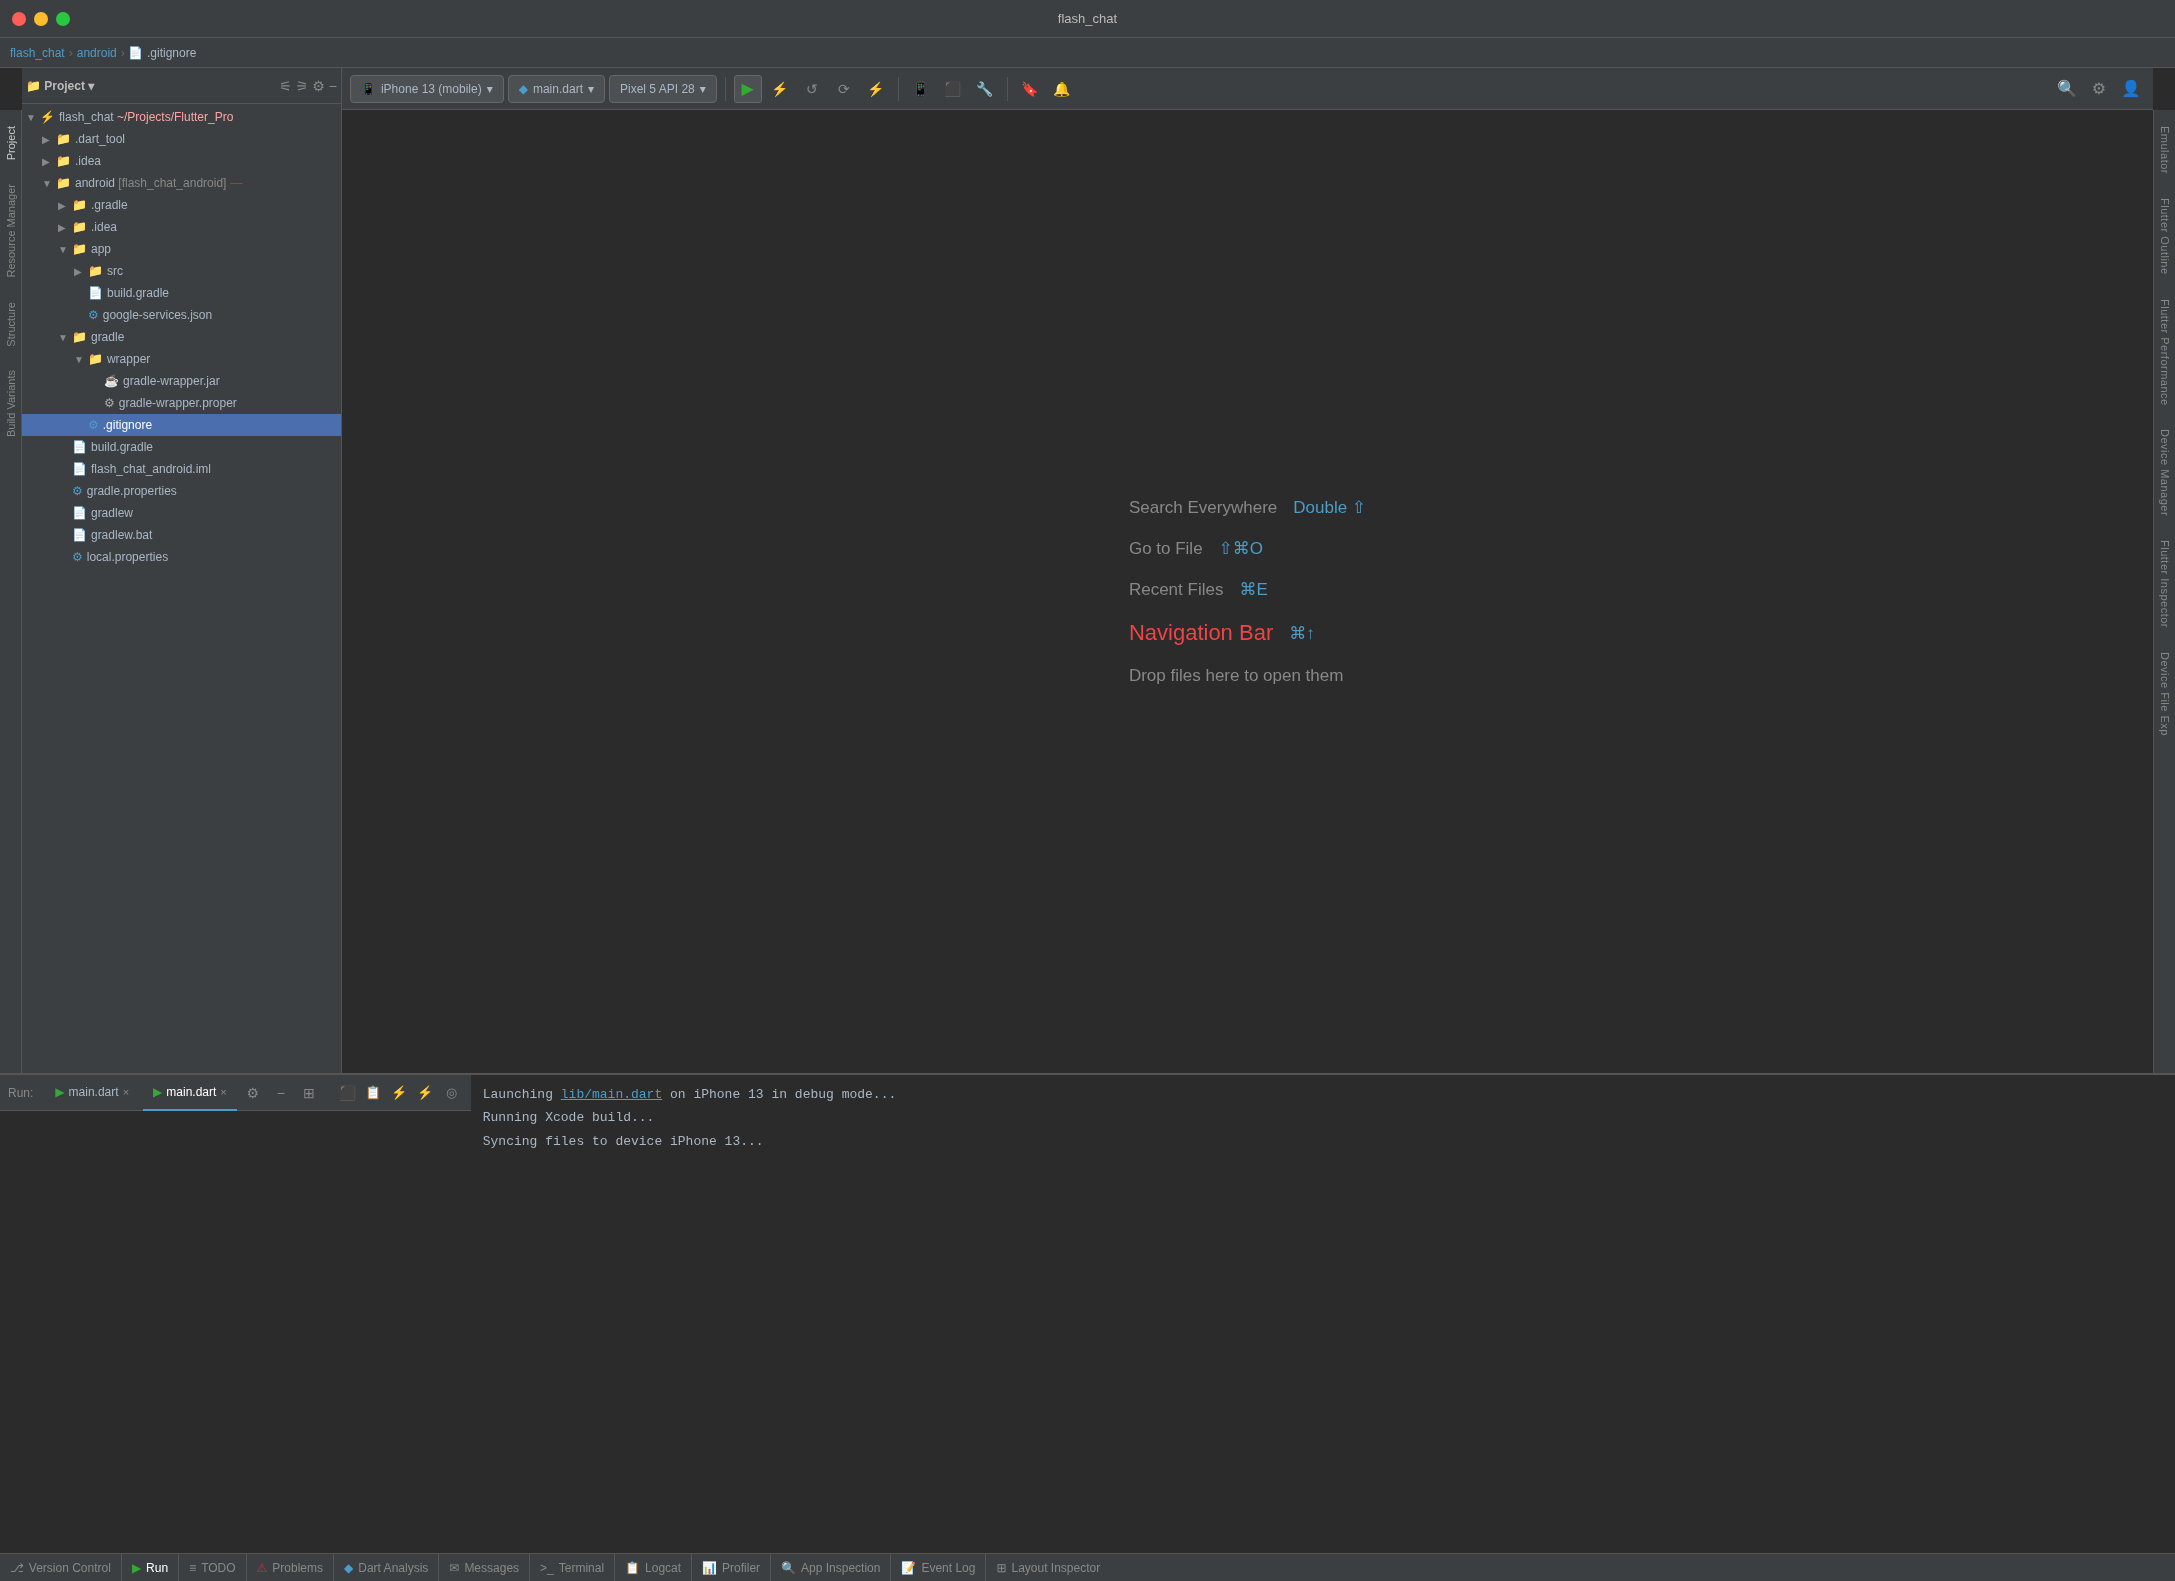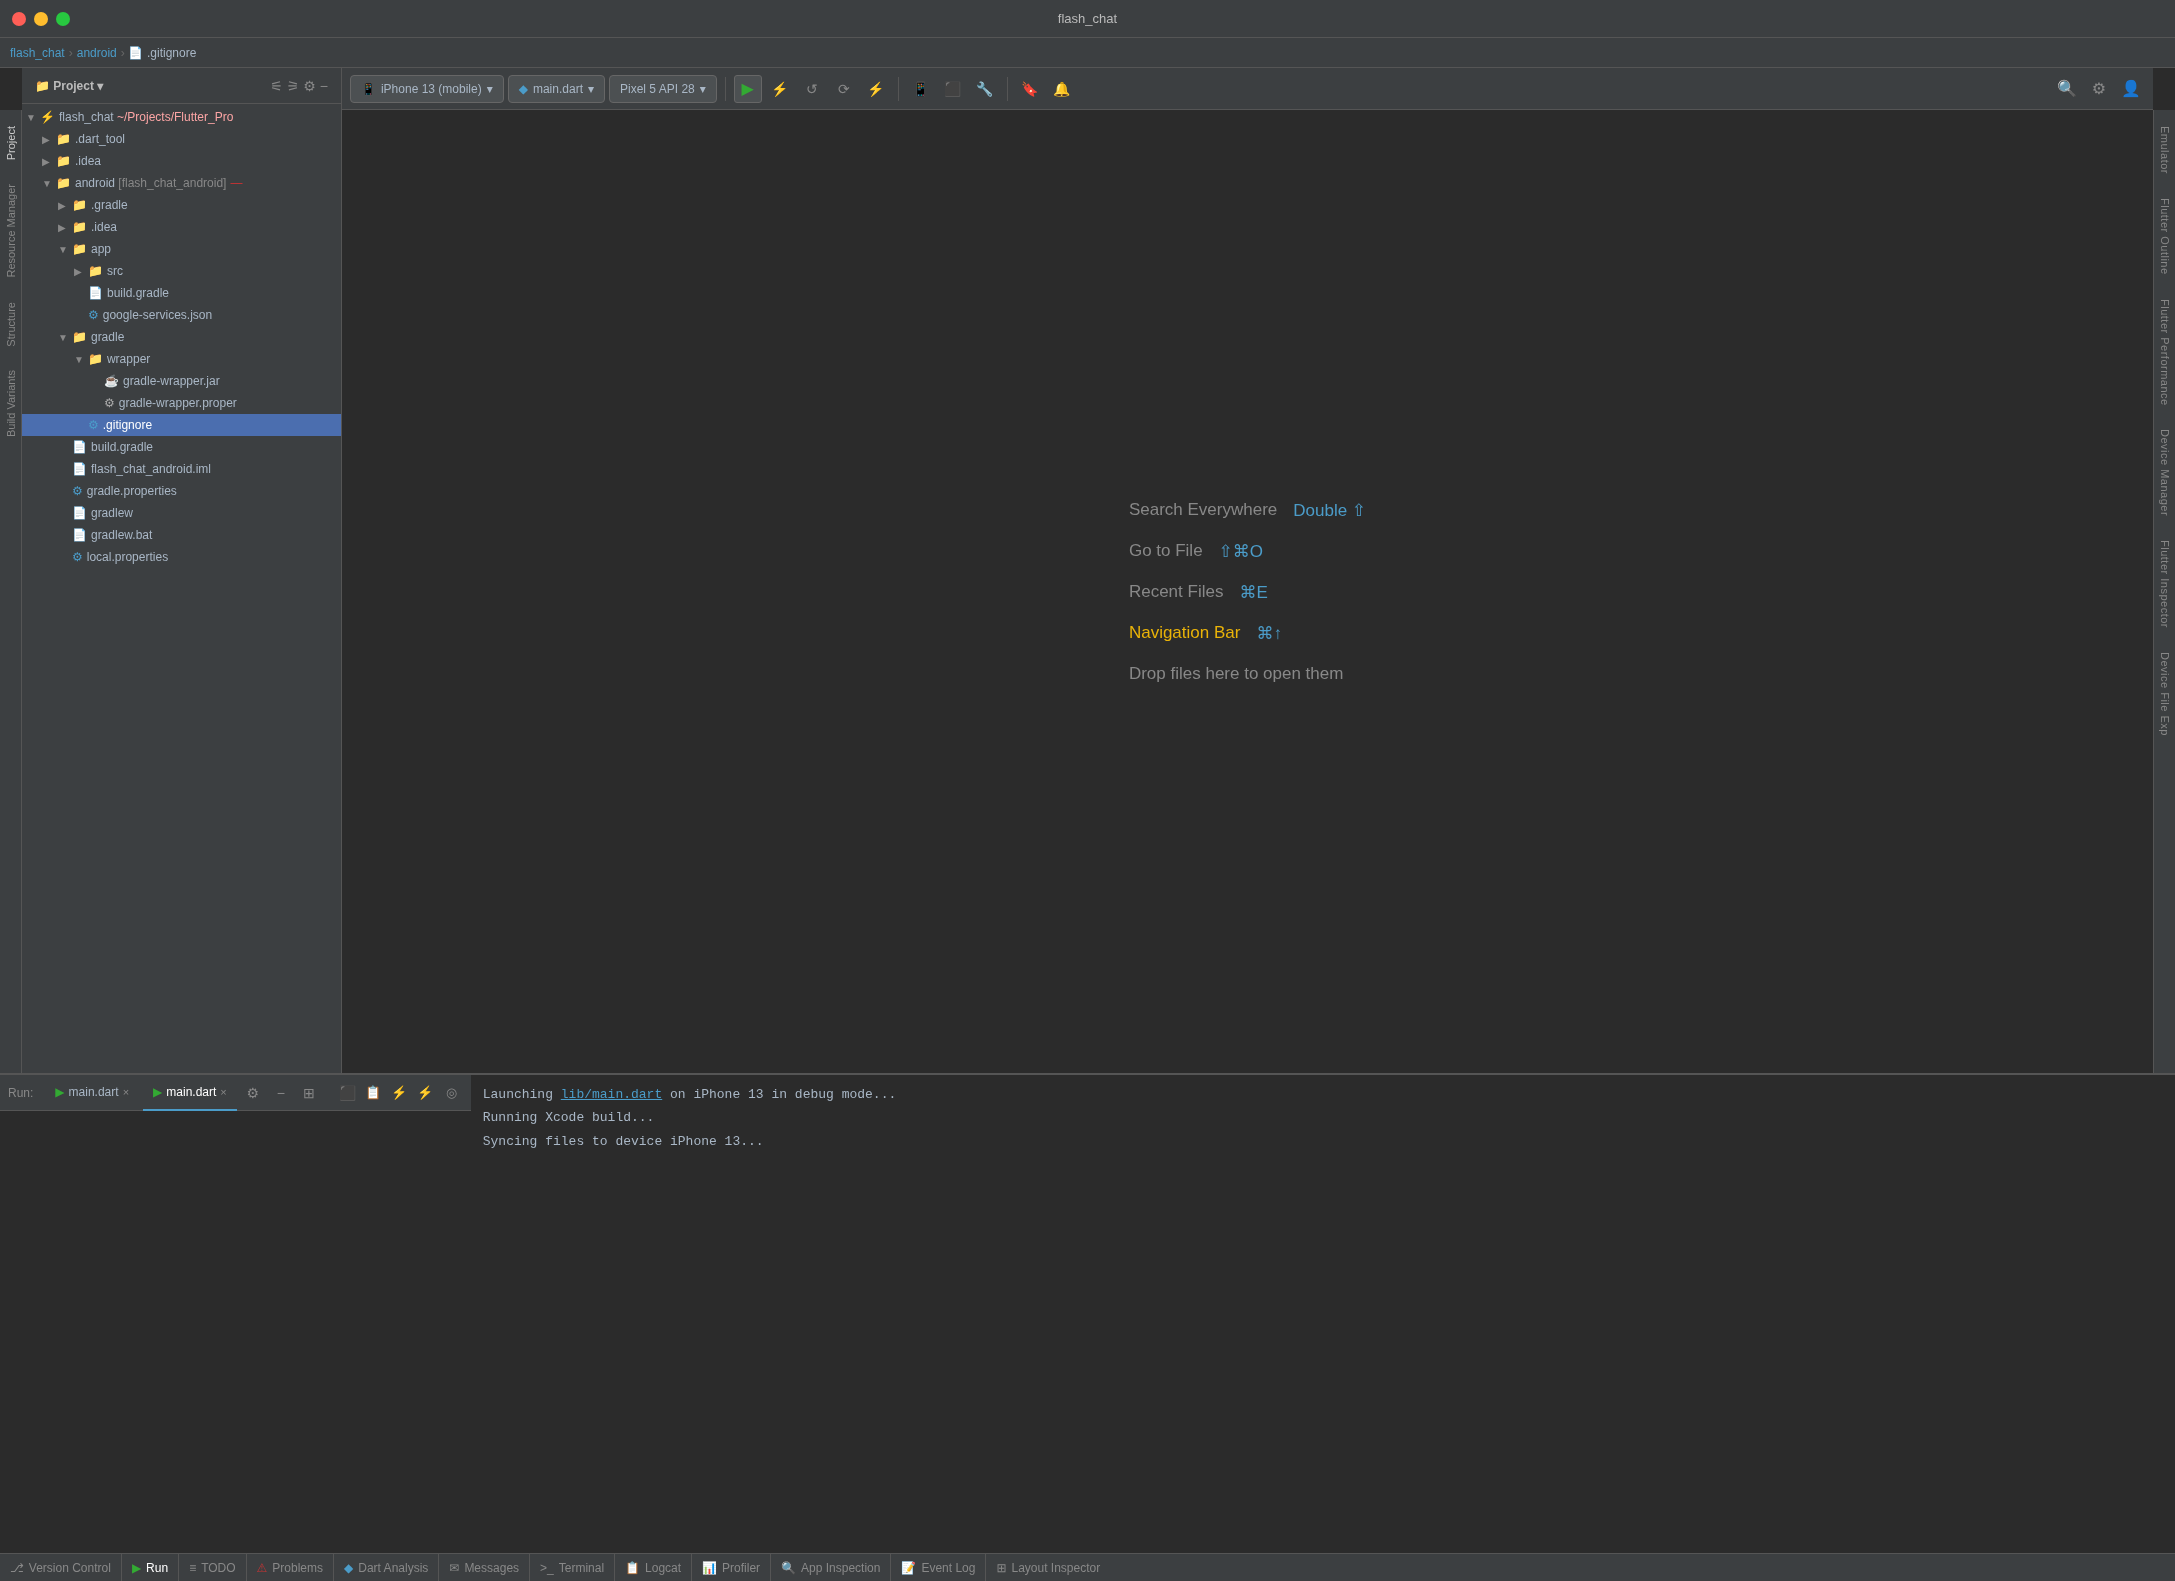--- a/index.html
+++ b/index.html
@@ -159,21 +159,21 @@
 
   <div class="outer-left-tabs">
     <div class="outer-left-tab" style="color:#ccc;">Project</div>
     <div class="outer-left-tab">Resource Manager</div>
     <div class="outer-left-tab">Structure</div>
     <div class="outer-left-tab">Build Variants</div>
   </div>
 
   <div style="position:absolute;top:68px;left:22px;width:320px;bottom:28px;background:#3c3f41;border-right:1px solid #555;display:flex;flex-direction:column;">
 
-    <div style="height:36px;display:flex;align-items:center;padding:0 13px;border-bottom:1px solid #555;gap:6px;">
+    <div style="height:36px;display:flex;align-items:center;padding:0 4px;border-bottom:1px solid #555;gap:6px;">
       <span style="font-size:12px;font-weight:bold;color:#bbb;">📁 Project ▾</span>
       <div style="margin-left:auto;display:flex;gap:4px;">
         <span style="cursor:pointer;color:#888;font-size:14px;">⚟</span>
         <span style="cursor:pointer;color:#888;font-size:14px;">⚞</span>
         <span style="cursor:pointer;color:#888;font-size:14px;">⚙</span>
         <span style="cursor:pointer;color:#888;font-size:14px;">−</span>
       </div>
     </div>
 
     <div style="flex:1;overflow-y:auto;padding:2px 0;font-size:12px;">
@@ -371,21 +371,21 @@
         <span style="font-size:17px;color:#888;">Go to File</span>
         <span style="font-size:17px;color:#4b9cc9;">⇧⌘O</span>
       </div>
 
       <div style="display:flex;align-items:center;gap:16px;">
         <span style="font-size:17px;color:#888;">Recent Files</span>
         <span style="font-size:17px;color:#4b9cc9;">⌘E</span>
       </div>
 
       <div style="display:flex;align-items:center;gap:16px;">
-        <span style="font-size:17px;color:#eab308;">Navigation Bar</span>
+        <span style="font-size:22px;color:#ef4444;">Navigation Bar</span>
         <span style="font-size:17px;color:#4b9cc9;">⌘↑</span>
       </div>
 
       <div style="display:flex;align-items:center;gap:16px;">
         <span style="font-size:17px;color:#888;">Drop files here to open them</span>
       </div>
 
     </div>
   </div>
 

